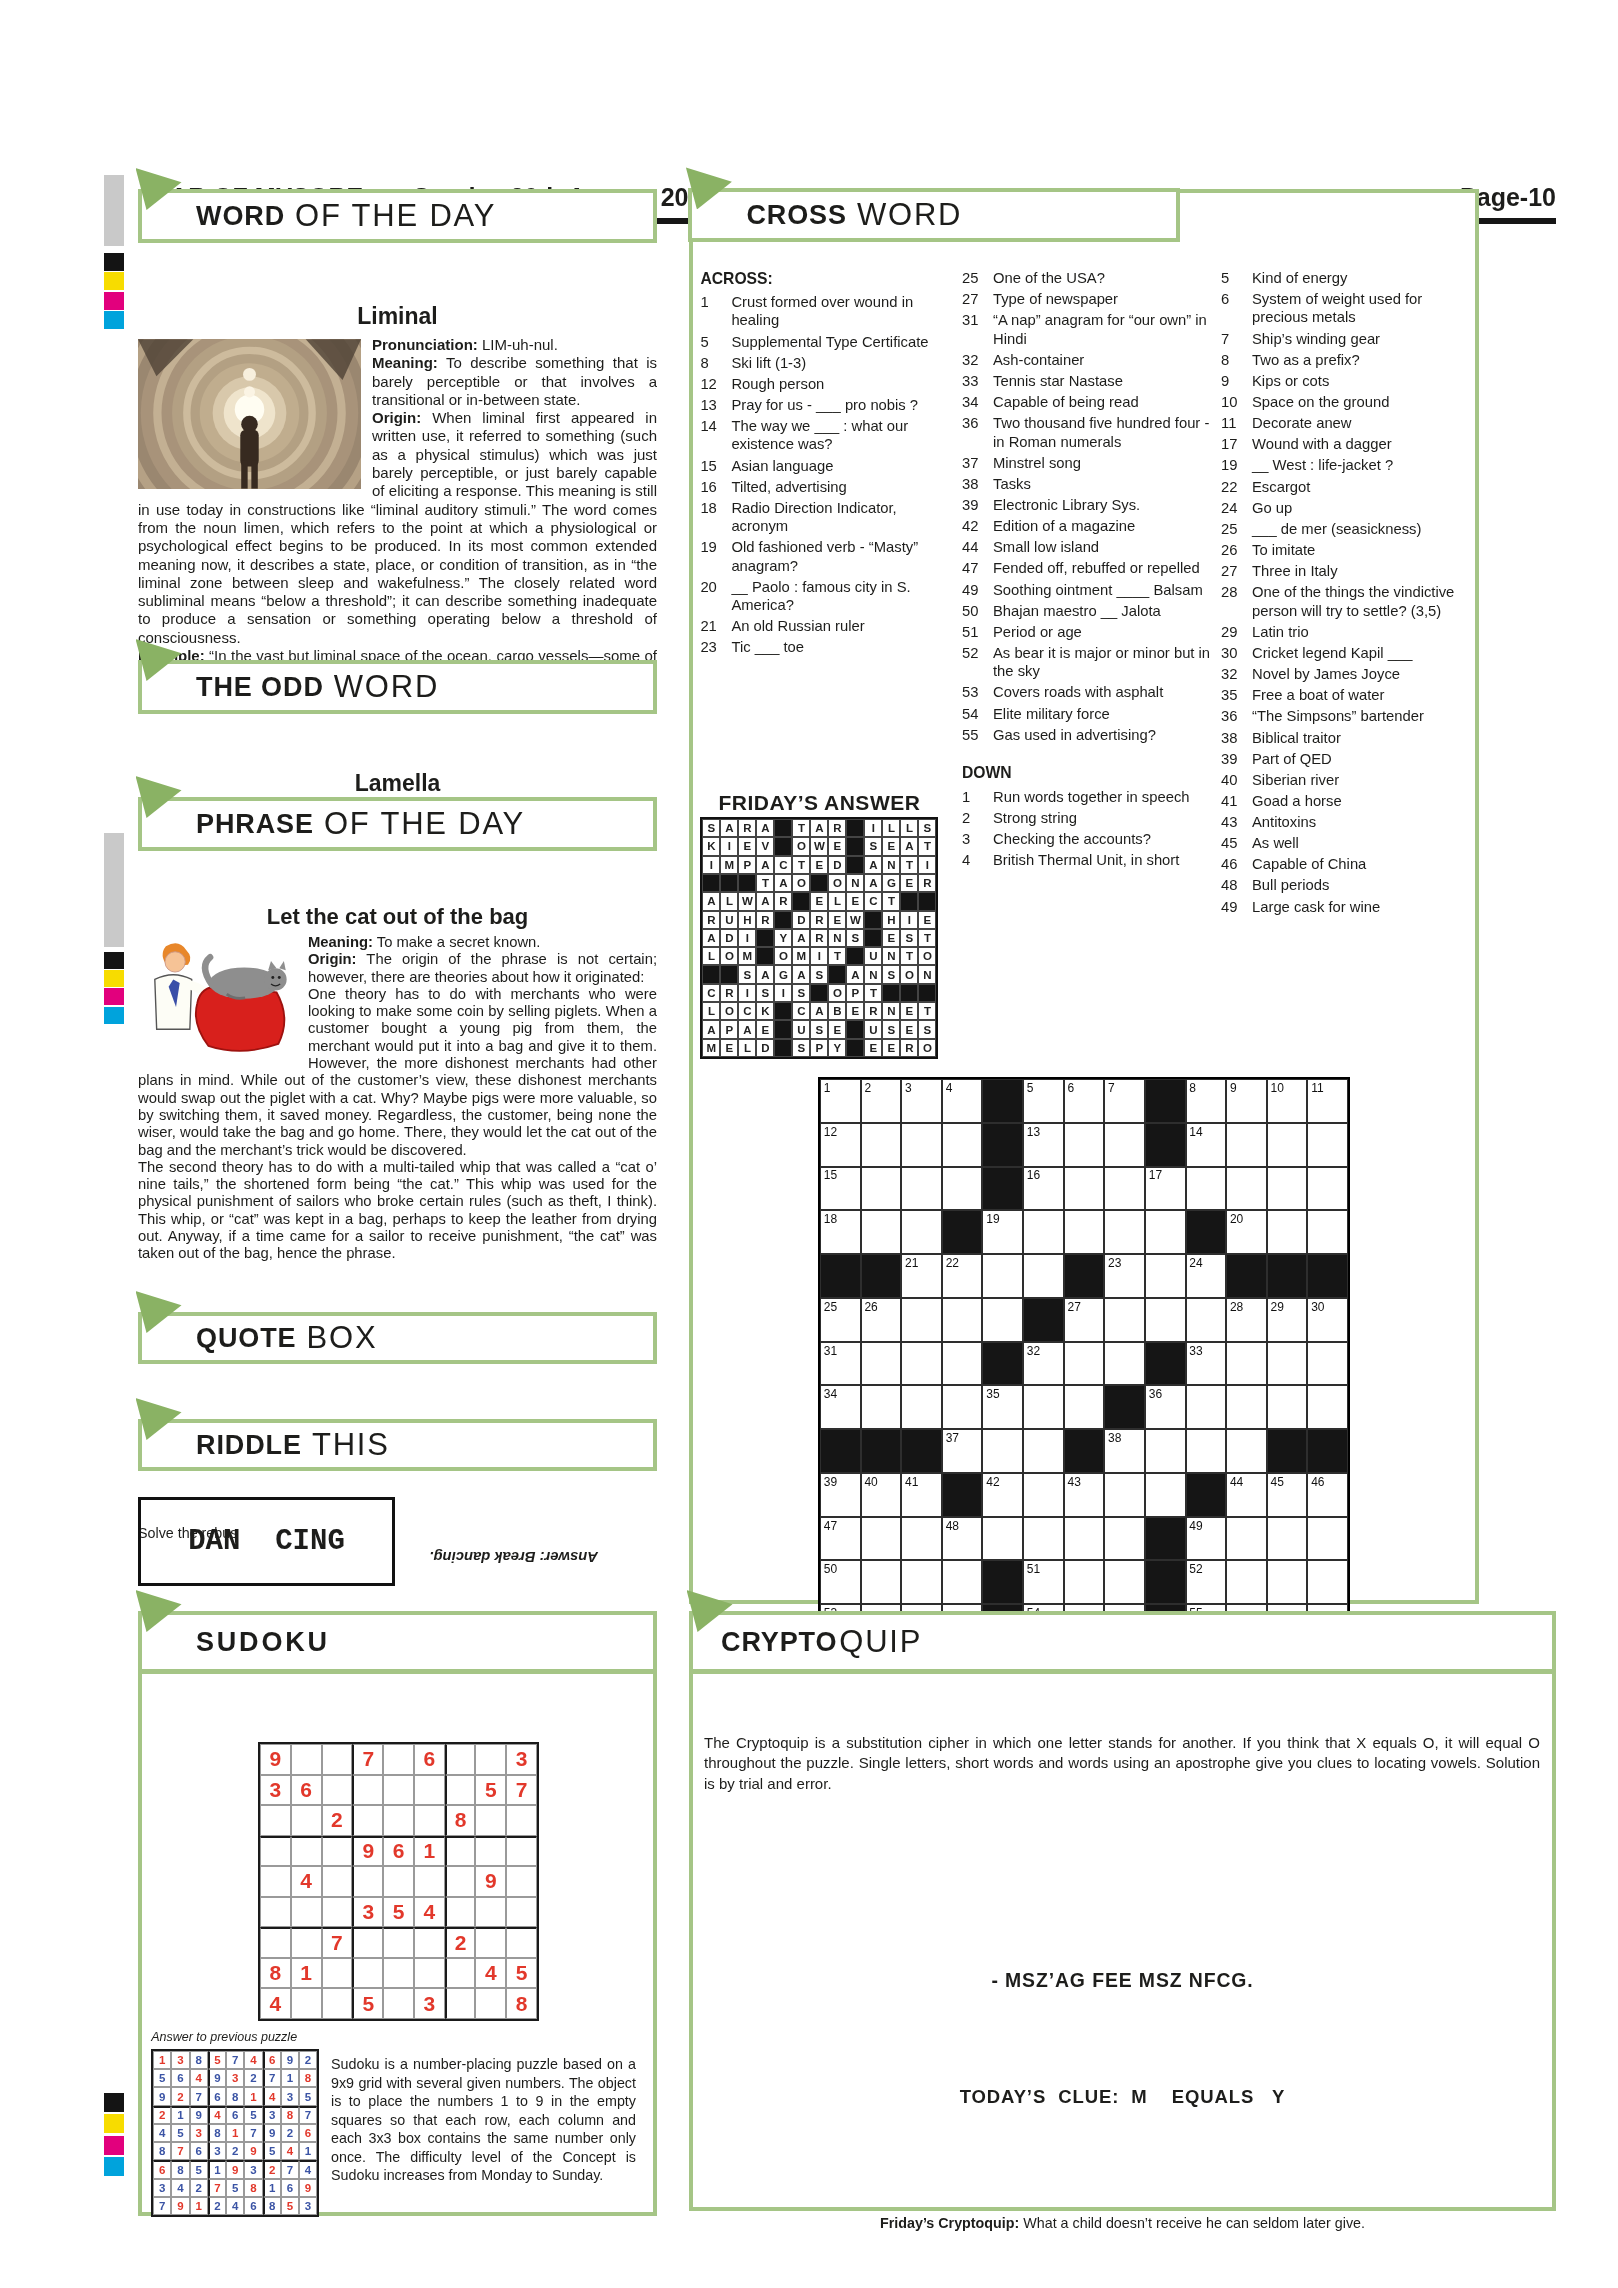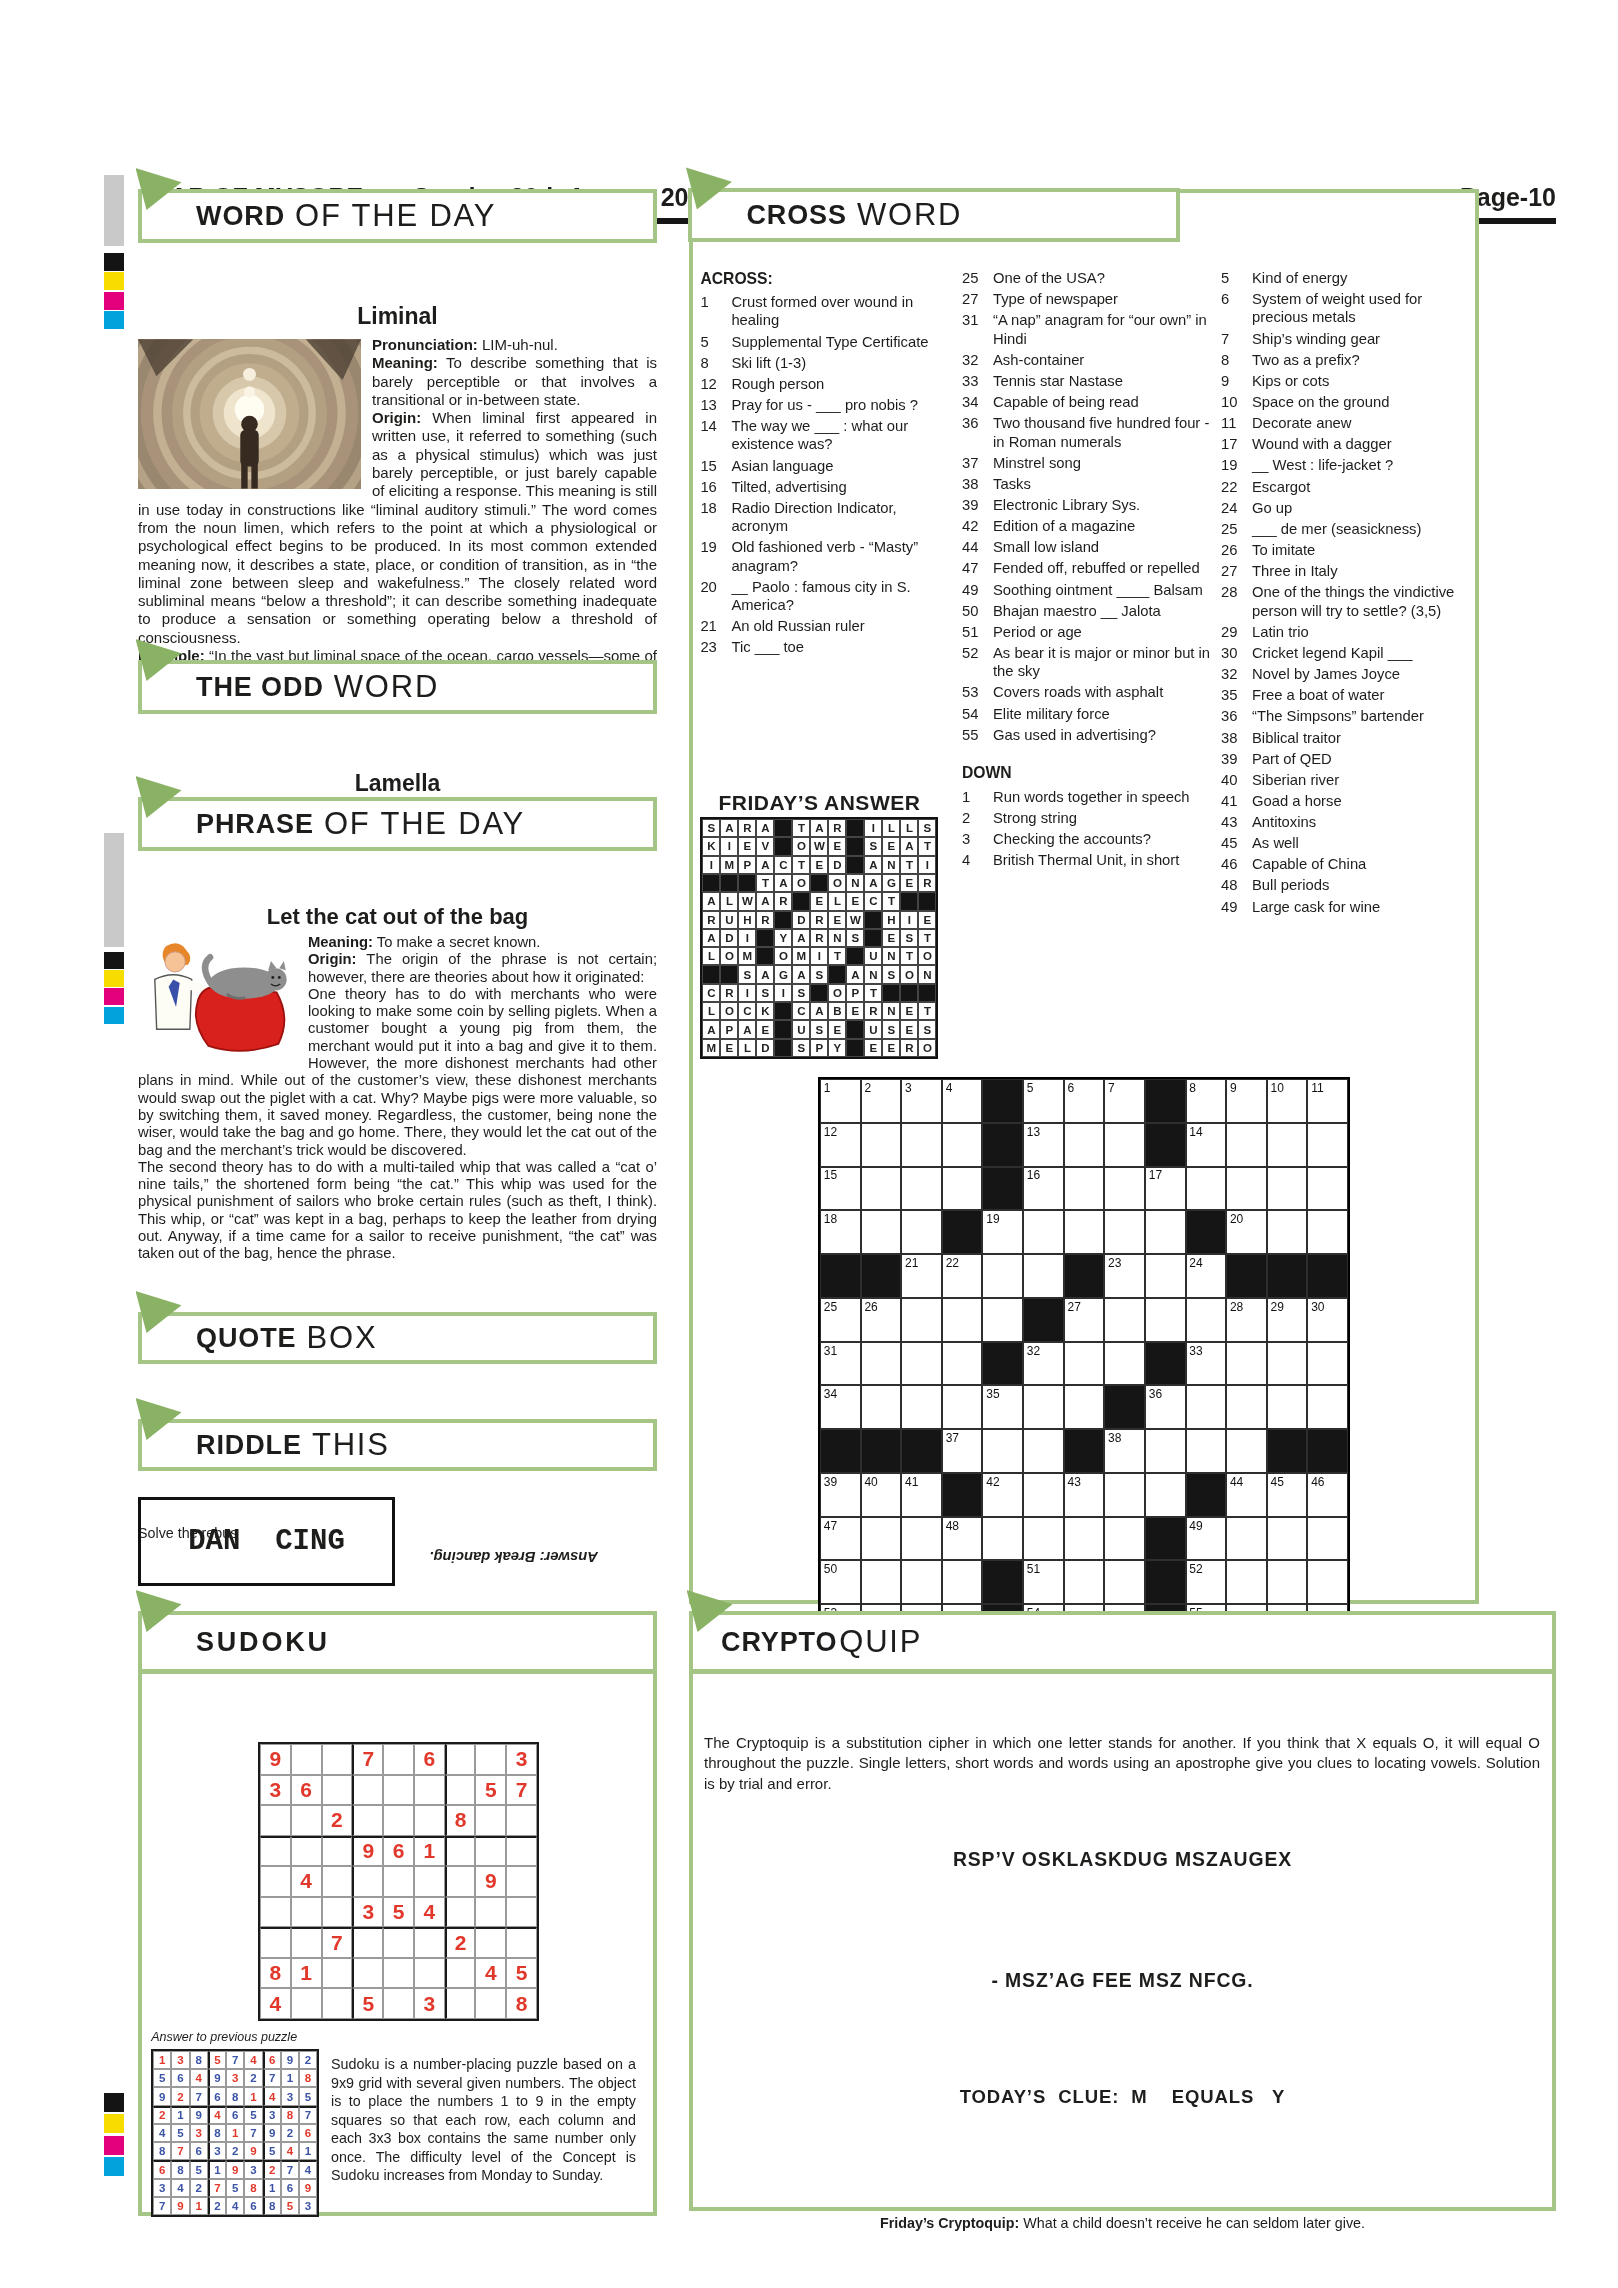--- a/index.html
+++ b/index.html
@@ -1327,21 +1327,20 @@
   </div>
 
   <div class="sectionbox" style="left:689px;top:1611px;width:867px;height:600px;">
     <span class="fold"></span>
     <div style="height:54px;display:flex;align-items:center;padding-left:28px;">
       <span class="h-strong">CRYPTO</span>
       <span class="h-light" style="margin-left:1.8px;">QUIP</span>
     </div>
     <div class="sect-sep" style="top:54px;"></div>
     <div class="cq-intro abs" style="left:11px;top:70px;width:836px;">The Cryptoquip is a substitution cipher in which one letter stands for another.  If you think that X equals O, it will equal O throughout the puzzle.  Single letters, short words and words using an apostrophe give you clues to locating vowels. Solution is by trial and error.</div>
-    <div class="cq-line abs" style="left:0;top:185px;width:100%;">RSP’V OSKLASKDUG MSZAUGEX</div>
     <div class="cq-line abs" style="left:0;top:306px;width:100%;">- MSZ’AG FEE MSZ NFCG.</div>
     <div class="cq-line abs" style="left:0;top:423px;width:100%;font-size:18.5px;">TODAY’S  CLUE:  M    EQUALS   Y</div>
     <div class="cq-friday abs" style="left:0;top:552px;width:100%;">
       <b>Friday’s Cryptoquip:</b><span> What a child doesn’t receive he can seldom later give.</span>
     </div>
   </div>
 
 </div>
 
 

